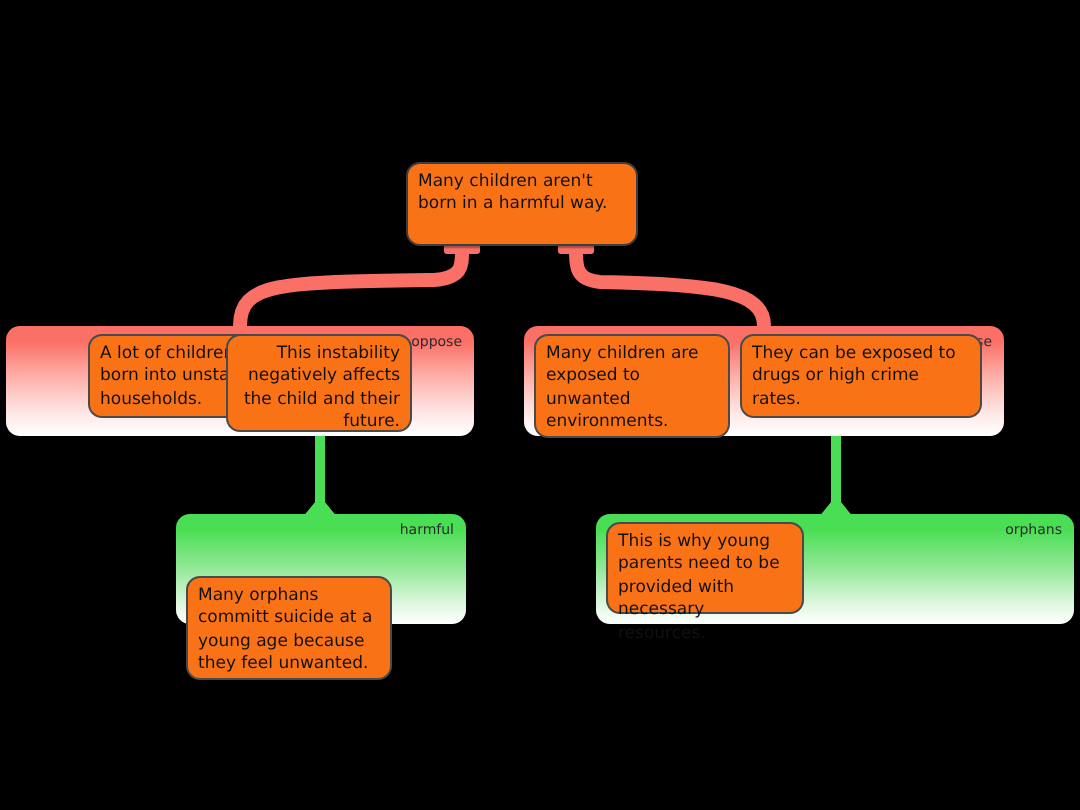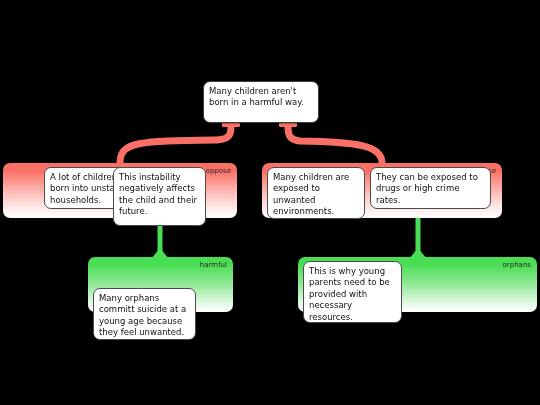--- a/index.html
+++ b/index.html
@@ -50,21 +50,21 @@
     font-size: 7px;
     line-height: 9px;
     color: #2b2b2b;
     white-space: nowrap;
     font-family: "DejaVu Sans", sans-serif;
   }
 
   
   .claim {
     position: absolute;
-    background: #ffffff;
+    background: #f97316;
     border: 1px solid #4a4a4a;
     border-radius: 7px;
     box-sizing: border-box;
     padding: 4px 5px 3px 5px;
     font-size: 8.5px;
     line-height: 11.4px;
     color: #111111;
     font-family: "DejaVu Sans", sans-serif;
     white-space: pre-line;
   }
@@ -92,31 +92,31 @@
     <path fill="none" stroke="#4ade54" stroke-width="5" d="M 418 214 L 418 257"></path>
     <polygon points="409,259 427,259 418,248" fill="#4ade54"></polygon>
   </svg>
 
   <div class="claim root" style="left:203px; top:81px; width:116px; height:42px;">Many children aren't born in a harmful way.</div>
 
   <div class="group oppose" style="left:3px; top:163px; width:234px; height:55px;">
     <span class="group-label">oppose</span>
   </div>
   <div class="claim" style="left:8px; top:167px; width:104px; height:42px;margin-left:36px;">A lot of children are born into unstable households.</div>
-  <div class="claim" style="left:113px; top:167px; width:93px; height:59px;">This instability negatively affects the child and their future.</div>
+  <div class="claim" style="left:113px; top:167px; width:93px; height:49px;text-align:right;">This instability negatively affects the child and their future.</div>
 
   <div class="group oppose" style="left:262px; top:163px; width:240px; height:55px;">
     <span class="group-label">oppose</span>
   </div>
   <div class="claim" style="left:267px; top:167px; width:98px; height:52px;">Many children are exposed to unwanted environments.</div>
   <div class="claim" style="left:370px; top:167px; width:121px; height:42px;">They can be exposed to drugs or high crime rates.</div>
 
   <div class="group support" style="left:88px; top:257px; width:145px; height:55px;">
     <span class="group-label">harmful</span>
   </div>
   <div class="claim" style="left:93px; top:261px; width:103px; height:52px;margin-top:27px;">Many orphans committ suicide at a young age because they feel unwanted.</div>
 
   <div class="group support" style="left:298px; top:257px; width:239px; height:55px;">
     <span class="group-label">orphans</span>
   </div>
-  <div class="claim" style="left:303px; top:261px; width:99px; height:62px;">This is why young parents need to be provided with necessary resources.</div>
+  <div class="claim" style="left:303px; top:261px; width:99px; height:46px;">This is why young parents need to be provided with necessary resources.</div>
 
 </div>
 
 </body></html>

